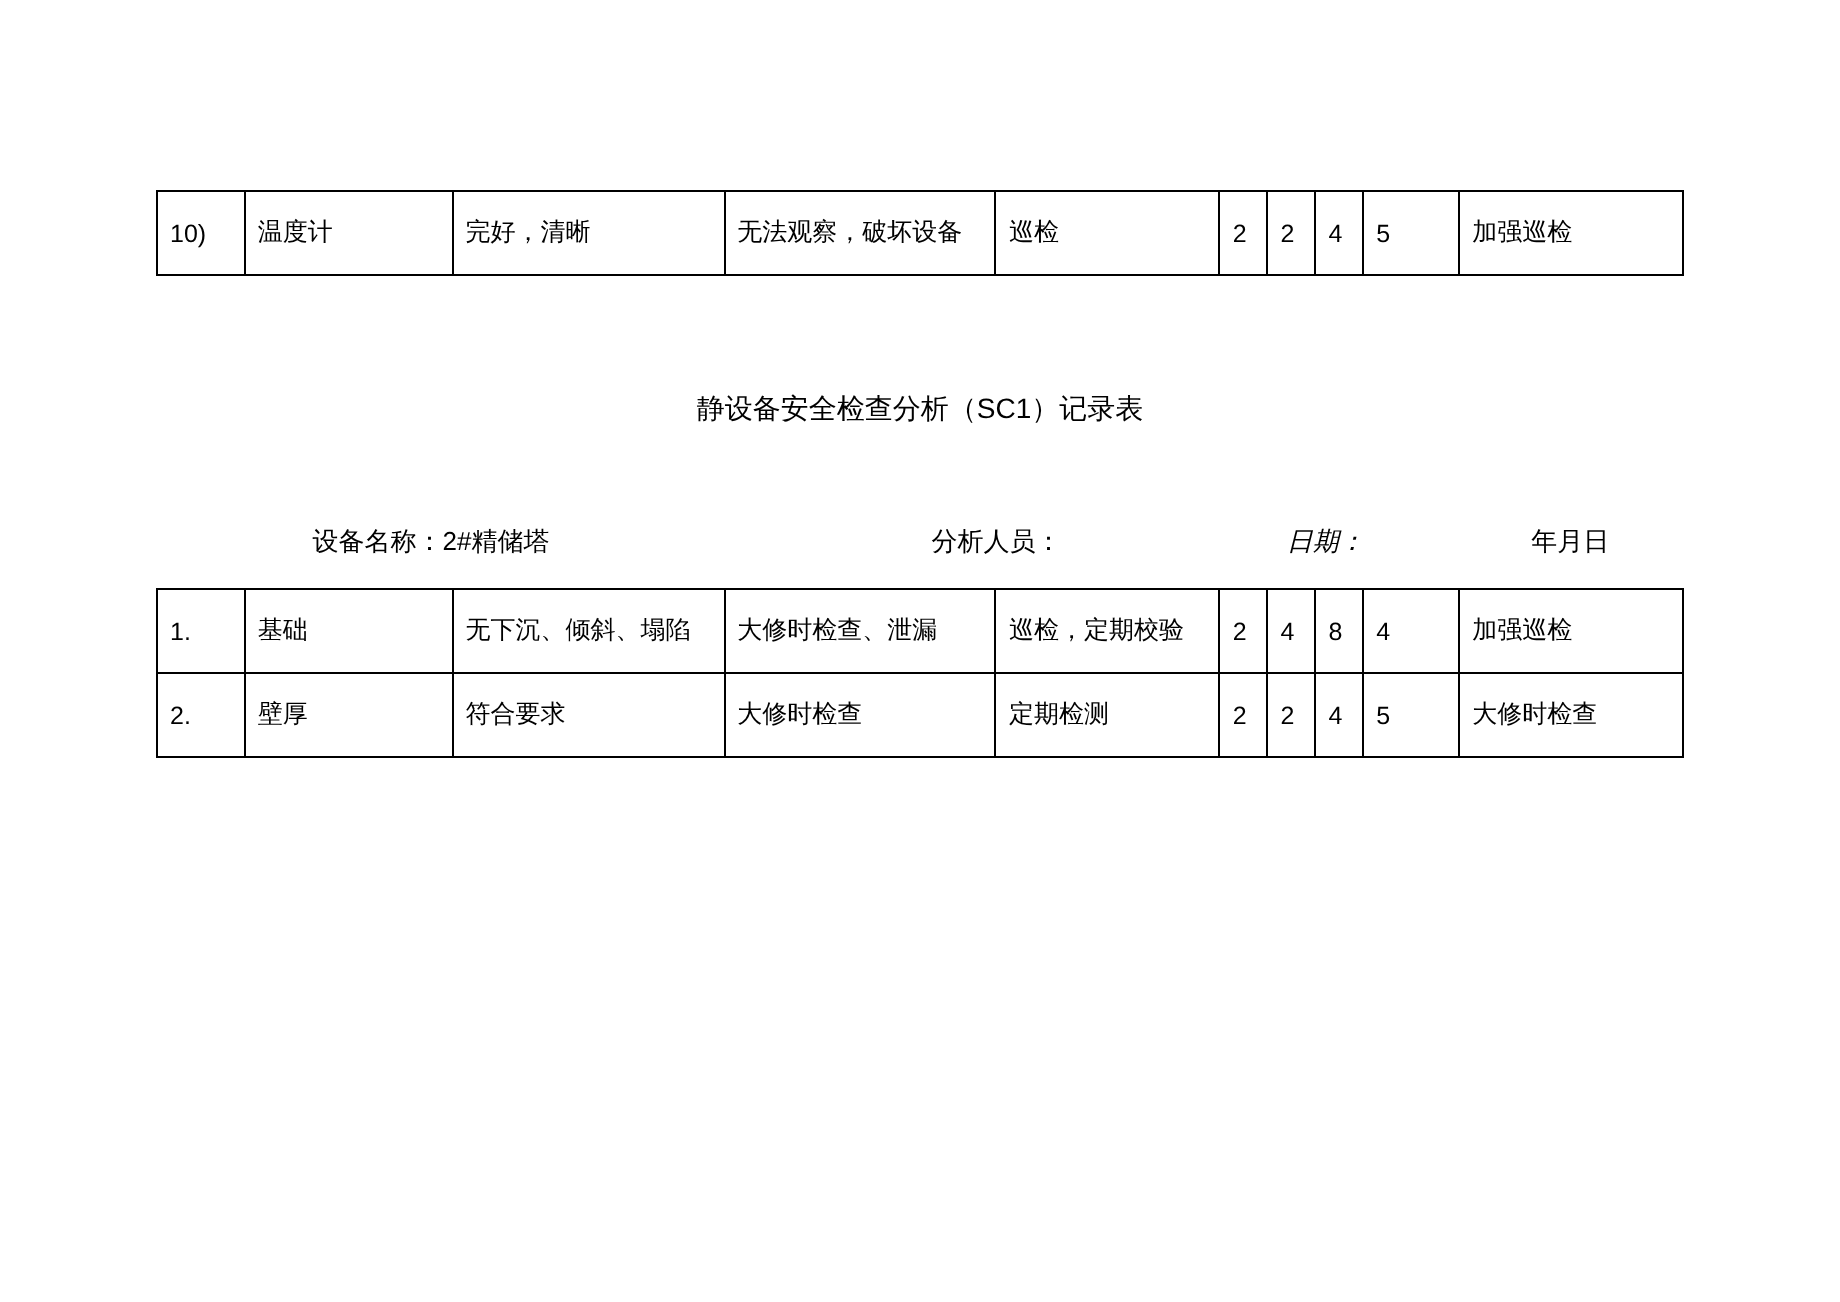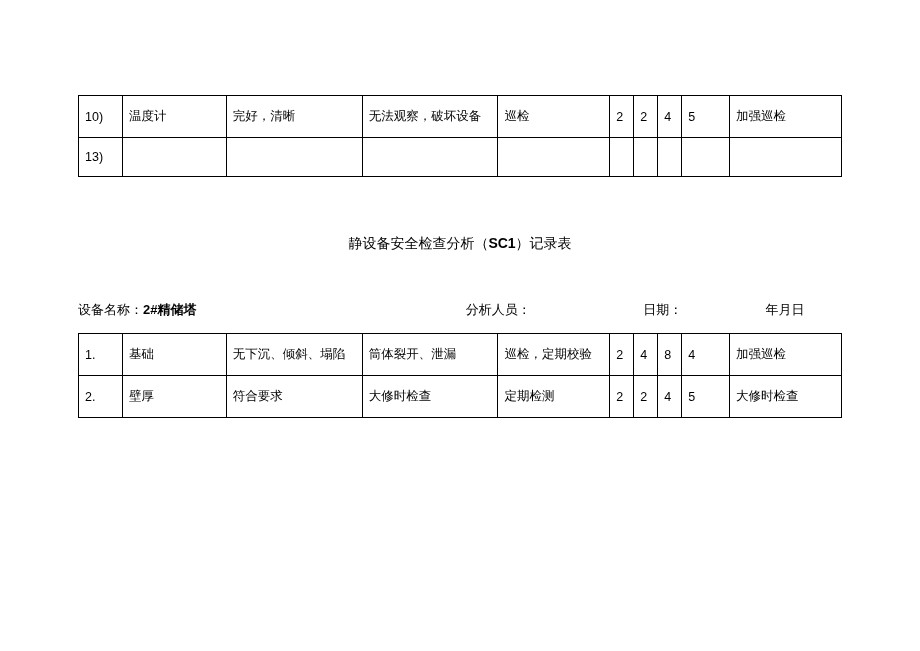--- a/index.html
+++ b/index.html
@@ -44,25 +44,25 @@
     .title-block {
       text-align: center;
       margin: 58px 0 0 0;
       font-size: 14px;
     }
     .meta-line {
       margin: 48px 0 14px 0;
       font-size: 13px;
       display: flex;
     }
-    .meta-item1 { width: 36%; }
+    .meta-item1 { width: 36%; text-align: center; }
     .meta-item2 { width: 38%; text-align: center; }
-    .meta-item3 { width: 16%; }
+    .meta-item3 { width: 16%; font-style: italic; }
     .meta-item4 { }
-    .bold { font-weight: bold; }
+    .bold { font-weight: normal; }
     .top-spacer { height: 95px; }
   </style>
 </head>
 <body>
 
 <div class="top-spacer"></div>
 <div class="page">
 
   <table>
     <colgroup>
@@ -82,32 +82,20 @@
         <td>10)</td>
         <td>温度计</td>
         <td>完好，清晰</td>
         <td>无法观察，破坏设备</td>
         <td>巡检</td>
         <td>2</td>
         <td>2</td>
         <td>4</td>
         <td>5</td>
         <td>加强巡检</td>
-      </tr>
-      <tr>
-        <td>13)</td>
-        <td></td>
-        <td></td>
-        <td></td>
-        <td></td>
-        <td></td>
-        <td></td>
-        <td></td>
-        <td></td>
-        <td></td>
       </tr>
     </tbody>
   </table>
 
   <div class="title-block">
     <span>静设备安全检查分析（</span><span class="bold">SC1</span><span>）记录表</span>
   </div>
 
   <div class="meta-line">
     <div class="meta-item1">
@@ -135,21 +123,21 @@
         <col class="col-n2">
         <col class="col-n3">
         <col class="col-n4">
         <col class="col-sugg">
     </colgroup>
     <tbody>
       <tr>
         <td>1.</td>
         <td>基础</td>
         <td>无下沉、倾斜、塌陷</td>
-        <td>筒体裂开、泄漏</td>
+        <td>大修时检查、泄漏</td>
         <td>巡检，定期校验</td>
         <td>2</td>
         <td>4</td>
         <td>8</td>
         <td>4</td>
         <td>加强巡检</td>
       </tr>
       <tr>
         <td>2.</td>
         <td>壁厚</td>

